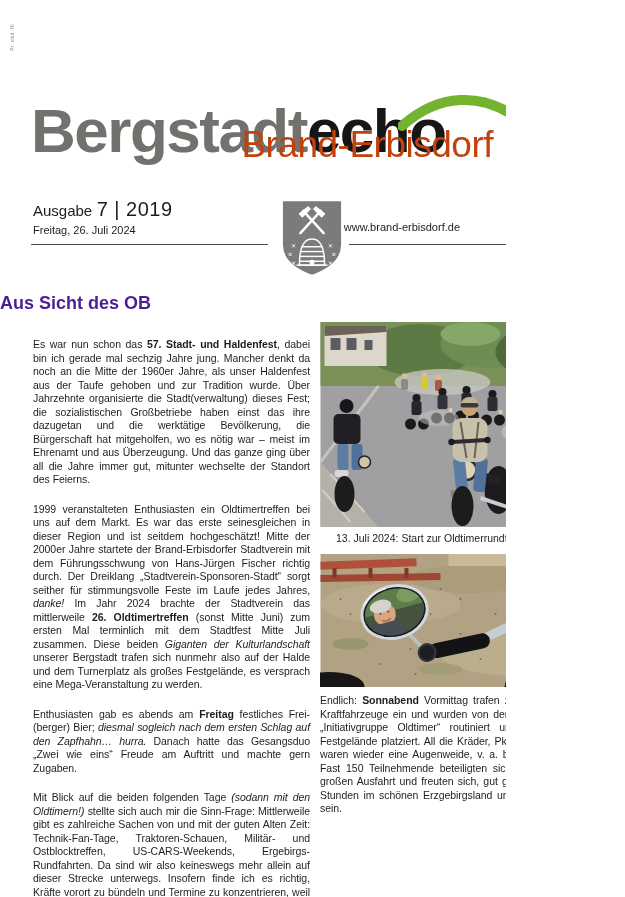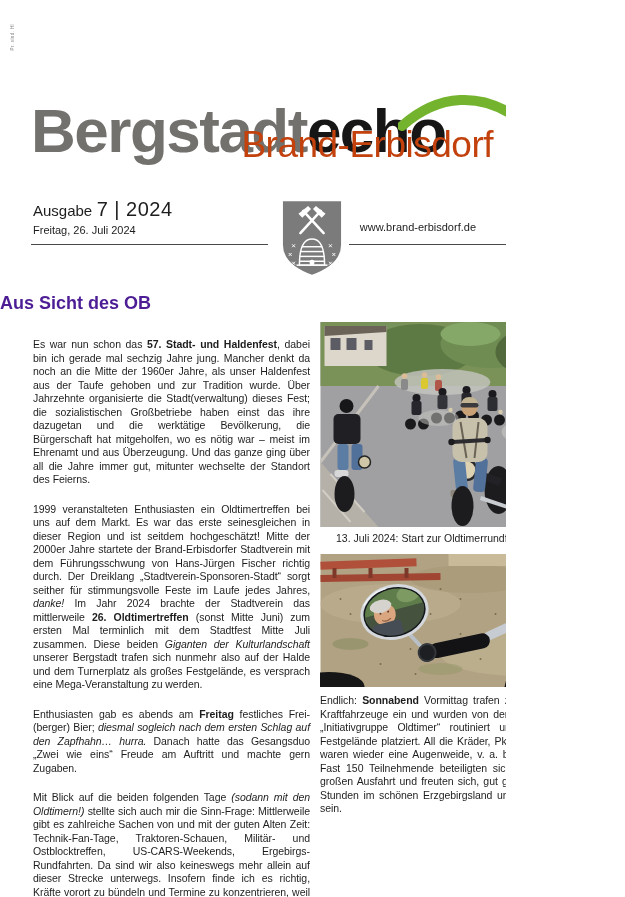--- a/index.html
+++ b/index.html
@@ -14,21 +14,21 @@
   .masthead-title .t1{color:#73716d;}
   .masthead-title .t2{color:#161616;}
   .logo-svg{position:absolute;left:398px;top:50px;}
   .masthead-subtitle{position:absolute;right:13px;top:124px;font-size:37px;color:#c2410c;
                      letter-spacing:-.5px;white-space:nowrap;}
   
   .issue-info{position:absolute;left:33px;top:198px;}
   .issue-label{font-size:15px;color:#1d1d1d;}
   .issue-number{font-size:20px;color:#1d1d1d;letter-spacing:.5px;}
   .issue-date{font-size:11px;margin-top:3px;color:#1d1d1d;}
-  .website{position:absolute;right:30px;top:221px;font-size:11px;color:#1d1d1d;text-decoration:none;margin-left:10px;}
+  .website{position:absolute;right:46px;top:221px;font-size:11px;color:#1d1d1d;text-decoration:none;margin-left:10px;}
   .rule{position:absolute;top:244px;height:1px;background:#4a4a4a;}
   .rule-left{left:31px;width:237px;}
   .rule-right{left:349px;width:246px;}
   .crest{position:absolute;left:281px;top:200px;}
   
   .article-title{position:absolute;left:0;top:293px;width:625px;
                  font-size:18px;font-weight:700;color:#4c1d95;margin:0;}
   .col-left{position:absolute;left:33px;top:322px;width:277px;}
   .col-right{position:absolute;left:320px;top:322px;width:287px;}
   .body-p{font-size:10.5px;line-height:13.5px;text-align:justify;margin:16px 0 6px;
@@ -71,21 +71,21 @@
       <rect x="138" y="39" width="5" height="13" rx="2.5" fill="#ffffff"></rect>
       <polygon points="120,67.5 144,67.5 150,80 114,80" fill="#c43b22"></polygon>
       <rect x="127" y="80" width="10" height="12" fill="#c43b22"></rect>
     </g>
   </svg>
 
   <div class="masthead-subtitle">Brand-Erbisdorf</div>
 
   <div class="issue-info">
     <span class="issue-label">Ausgabe</span>
-    <span class="issue-number">7 | 2024</span>
+    <span class="issue-number">7 | 2019</span>
     <div class="issue-date">Freitag, 26. Juli 2024</div>
   </div>
   <a class="website" href="#">www.brand-erbisdorf.de</a>
   <div class="rule rule-left"></div>
   <div class="rule rule-right"></div>
 
   <svg class="crest" width="62" height="76" viewBox="0 0 64 78" aria-hidden="true">
     <path d="M2,1 H62 V46 Q62,66 32,77 Q2,66 2,46 Z" fill="#7b7b7b"></path>
     <g stroke="#ffffff" stroke-width="2.6" stroke-linecap="round">
       <line x1="20" y1="34" x2="41" y2="11"></line>

